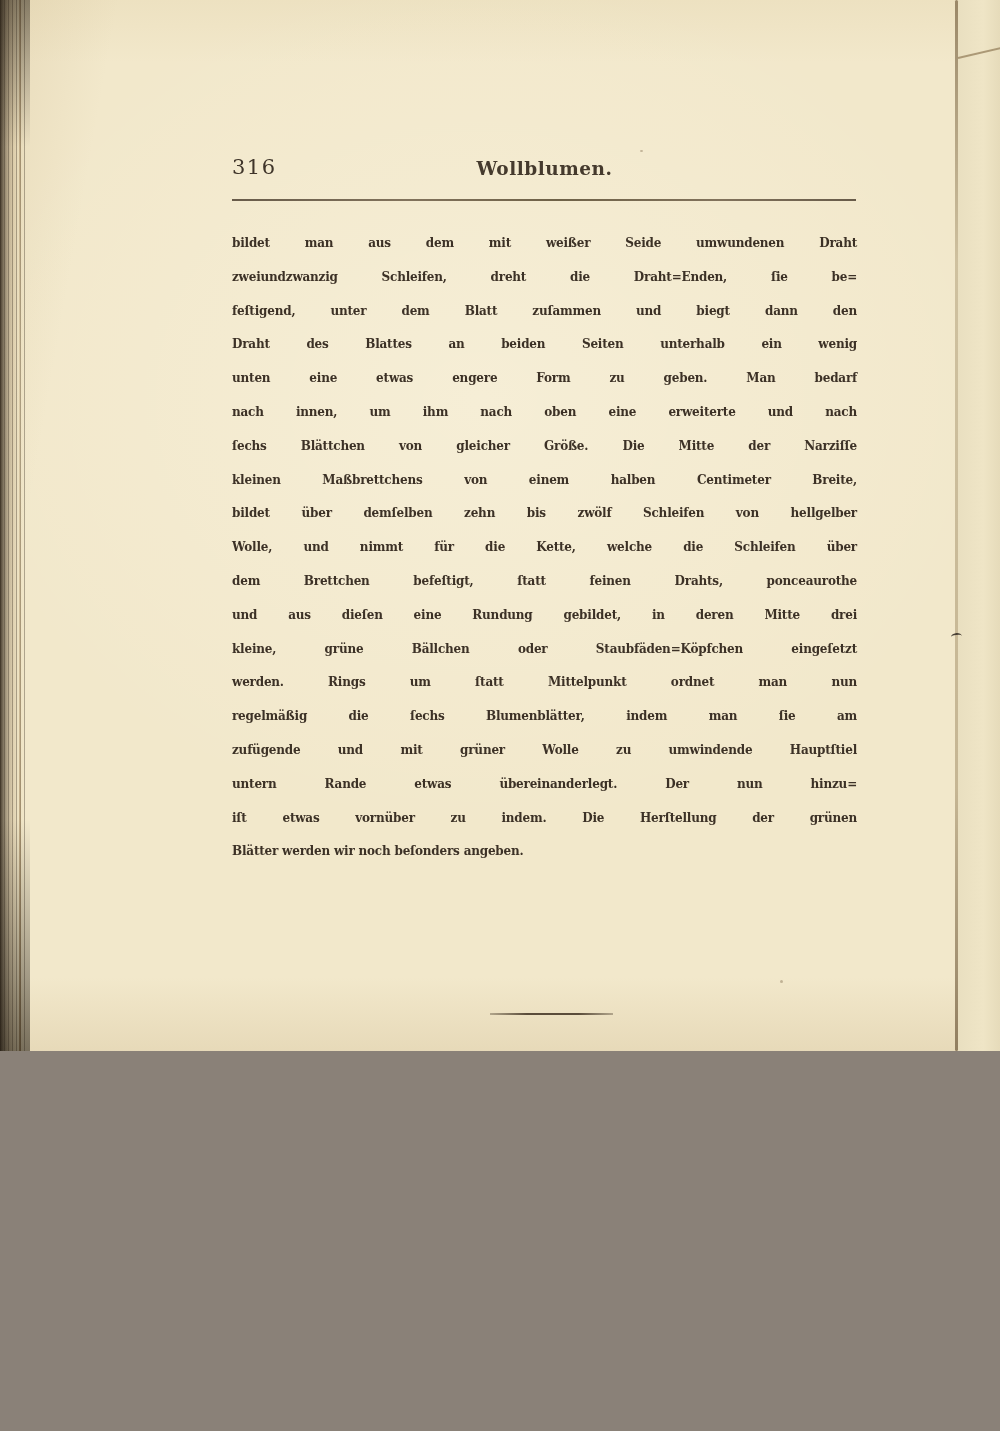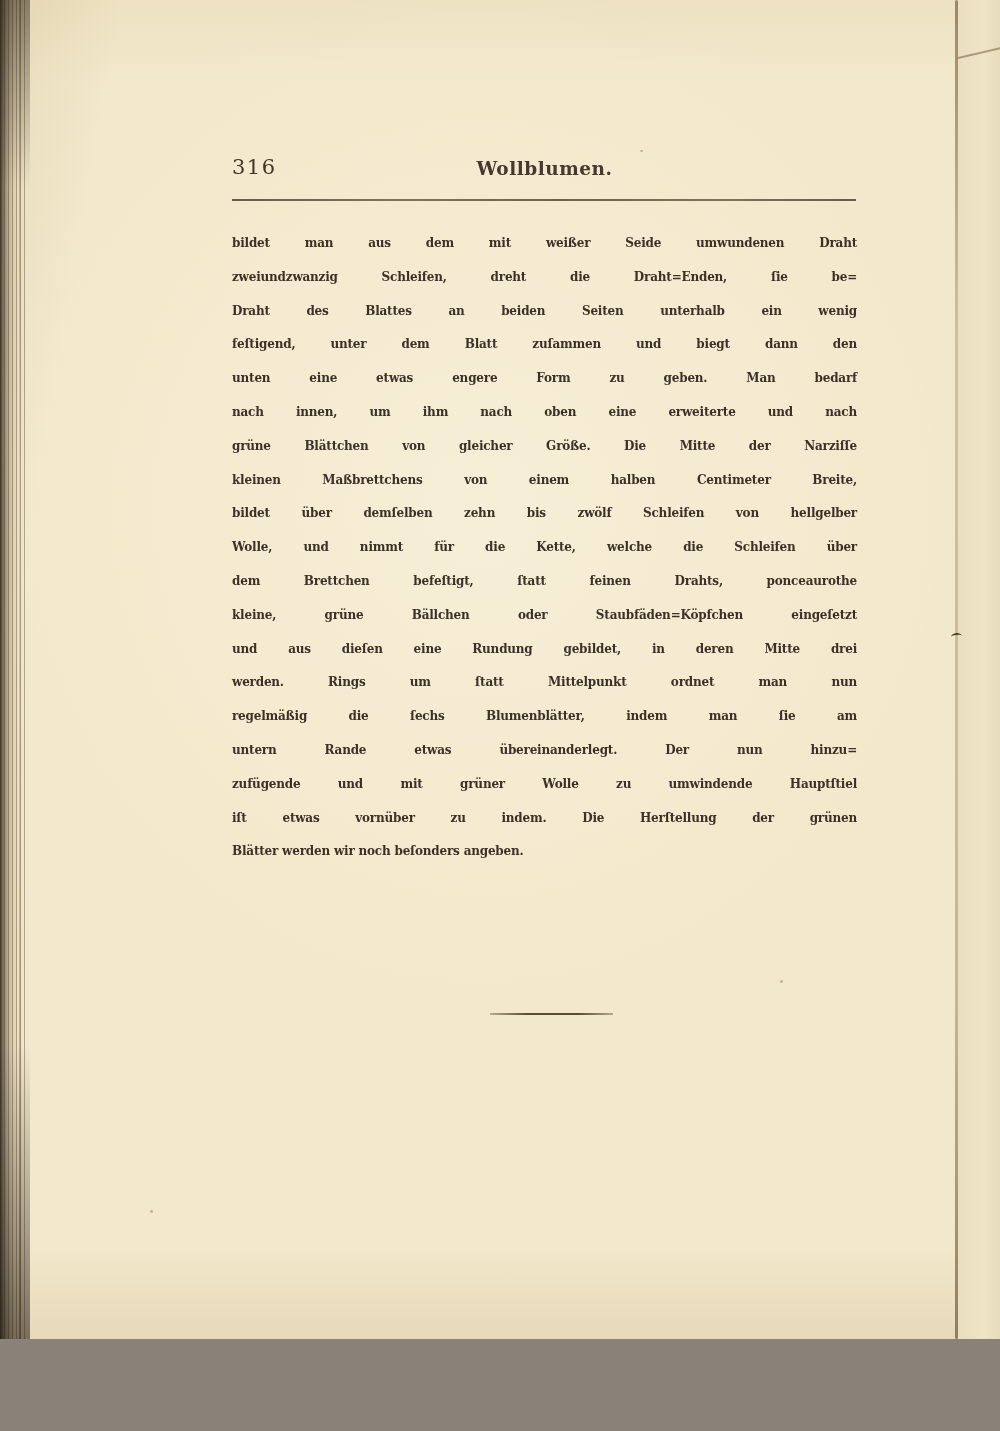--- a/index.html
+++ b/index.html
@@ -1,21 +1,21 @@
 <!DOCTYPE html>
 <html><head>
 <meta charset="utf-8">
 <style>
   html, body { margin: 0; padding: 0; background: #8a8178; }
   * { box-sizing: border-box; }
 
   .scan {
     position: relative;
     width: 1000px;
-    height: 1339px;
+    height: 1051px;
     overflow: hidden;
     font-family: "DejaVu Serif", serif;
     background:
       radial-gradient(ellipse 70% 55% at 48% 38%, rgba(255,252,240,.30), rgba(255,252,240,0) 75%),
       linear-gradient(100deg, rgba(205,184,142,.28) 0%, rgba(205,184,142,0) 10%),
       linear-gradient(to bottom, rgba(222,205,162,.25) 0%, rgba(222,205,162,0) 6%, rgba(222,205,162,0) 93%, rgba(205,184,142,.3) 100%),
       #f2e8cb;
   }
 
   
@@ -155,34 +155,34 @@
   <div class="speck" style="left:640px; top:150px; width:3px; height:2px;"></div>
   <div class="speck" style="left:150px; top:1210px; width:3px; height:3px;"></div>
 
   <div class="page-number">316</div>
   <div class="running-title">Wollblumen.</div>
   <div class="header-rule"></div>
 
   <div class="body-text">
     <div class="line">bildet man aus dem mit weißer Seide umwundenen Draht</div>
     <div class="line">zweiundzwanzig Schleifen, dreht die Draht=Enden, ſie be=</div>
+    <div class="line">feſtigend, unter dem Blatt zuſammen und biegt dann den</div>
     <div class="line">Draht des Blattes an beiden Seiten unterhalb ein wenig</div>
-    <div class="line">feſtigend, unter dem Blatt zuſammen und biegt dann den</div>
     <div class="line">unten eine etwas engere Form zu geben.  Man bedarf</div>
     <div class="line">nach innen, um ihm nach oben eine erweiterte und nach</div>
-    <div class="line">grüne Blättchen von gleicher Größe.  Die Mitte der Narziſſe</div>
+    <div class="line">ſechs Blättchen von gleicher Größe.  Die Mitte der Narziſſe</div>
     <div class="line">kleinen Maßbrettchens von einem halben Centimeter Breite,</div>
     <div class="line">bildet über demſelben zehn bis zwölf Schleifen von hellgelber</div>
     <div class="line">Wolle, und nimmt für die Kette, welche die Schleifen über</div>
     <div class="line">dem Brettchen befeſtigt, ſtatt feinen Drahts, ponceaurothe</div>
+    <div class="line">und aus dieſen eine Rundung gebildet, in deren Mitte drei</div>
     <div class="line">kleine, grüne Bällchen oder Staubfäden=Köpfchen eingeſetzt</div>
-    <div class="line">und aus dieſen eine Rundung gebildet, in deren Mitte drei</div>
     <div class="line">werden.  Rings um ſtatt Mittelpunkt ordnet man nun</div>
     <div class="line">regelmäßig die ſechs Blumenblätter, indem man ſie am</div>
+    <div class="line">zufügende und mit grüner Wolle zu umwindende Hauptſtiel</div>
     <div class="line">untern Rande etwas übereinanderlegt.  Der nun hinzu=</div>
-    <div class="line">zufügende und mit grüner Wolle zu umwindende Hauptſtiel</div>
     <div class="line">iſt etwas vornüber zu indem.  Die Herſtellung der grünen</div>
     <div class="line last">Blätter werden wir noch beſonders angeben.</div>
   </div>
 
   <div class="closing-rule"></div>
 
 </div>
 
 </body></html>

